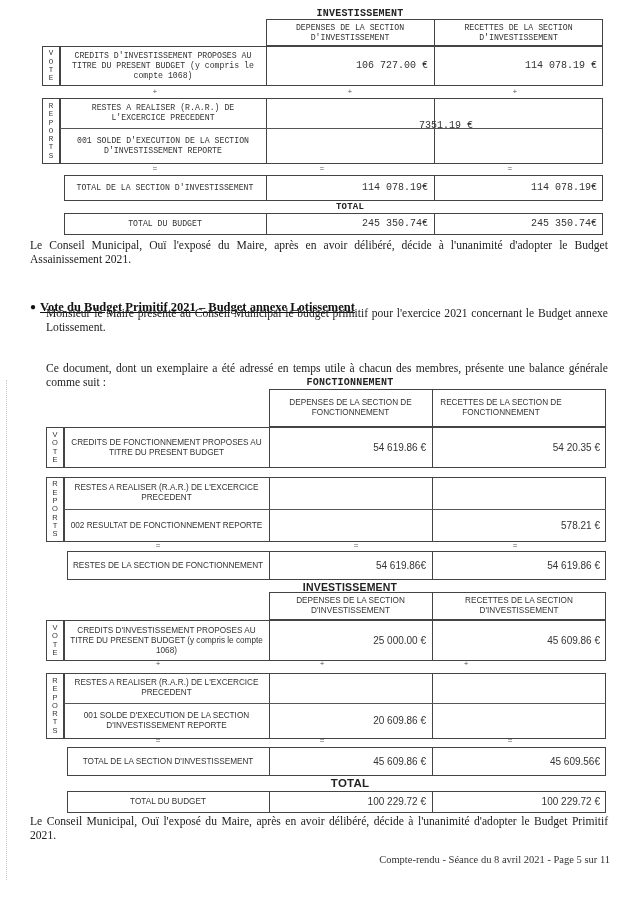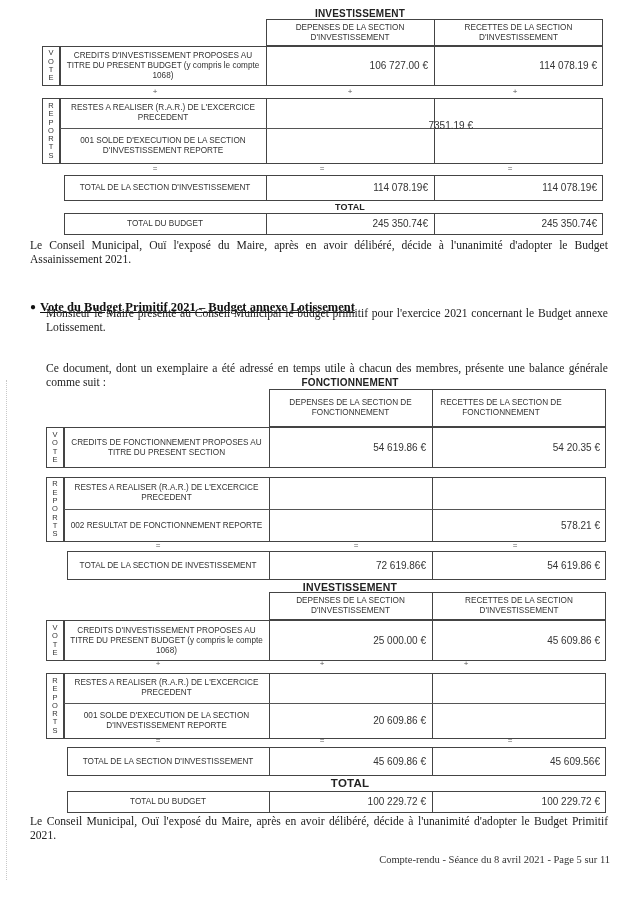--- a/index.html
+++ b/index.html
@@ -1,19 +1,19 @@
 <!DOCTYPE html>
 <html><head>
 <meta charset="utf-8">
 <style>
   html, body { margin: 0; padding: 0; background: #ffffff; }
   body { width: 640px; height: 905px; position: relative; overflow: hidden; color: #222; font-family: "Liberation Serif", serif; }
   .margin-line { position: absolute; left: 6px; top: 380px; width: 0; height: 500px; border-left: 1px dotted #c8c8c8; }
   .sans { font-family: "Liberation Sans", sans-serif; }
-  .serif { font-family: Liberation Sans, sans-serif; }
+  .serif { font-family: Liberation Mono, monospace; }
 
   .section-title { position: absolute; text-align: center; font-weight: bold; font-size: 10px; letter-spacing: 0.2px; }
   .box { position: absolute; border: 1px solid #444; box-sizing: border-box; }
   .cell { position: absolute; box-sizing: border-box; display: flex; align-items: center; justify-content: center; text-align: center; font-size: 8.2px; line-height: 10px; color: #333; padding: 0 4px; }
   .cell.num { justify-content: flex-end; padding-right: 6px; font-size: 10px; }
   .vline { position: absolute; width: 0; border-left: 1px solid #444; }
   .hline { position: absolute; height: 0; border-top: 1px solid #555; }
   .side-label { position: absolute; box-sizing: border-box; border: 1px solid #444; display: flex; flex-direction: column; align-items: center; justify-content: center; font-size: 7.5px; line-height: 8.3px; color: #333; }
   .side-label span { display: block; }
   .op { position: absolute; font-size: 8px; color: #555; text-align: center; width: 20px; }
@@ -112,21 +112,21 @@
 
   <div class="side-label" style="left:46px;top:427px;width:18px;height:41px;">
     <span>V</span>
       <span>O</span>
       <span>T</span>
       <span>E</span>
   </div>
   <div class="box" style="left:64px;top:427px;width:542px;height:41px;"></div>
   <div class="vline" style="left:269px;top:427px;height:41px;"></div>
   <div class="vline" style="left:432px;top:427px;height:41px;"></div>
-  <div class="cell" style="left:64px;top:427px;width:205px;height:41px;">CREDITS DE FONCTIONNEMENT PROPOSES AU TITRE DU PRESENT SECTION</div>
+  <div class="cell" style="left:64px;top:427px;width:205px;height:41px;">CREDITS DE FONCTIONNEMENT PROPOSES AU TITRE DU PRESENT BUDGET</div>
   <div class="cell num" style="left:269px;top:427px;width:163px;height:41px;">54 619.86 €</div>
   <div class="cell num" style="left:432px;top:427px;width:174px;height:41px;">54 20.35 €</div>
 
   <div class="side-label" style="left:46px;top:477px;width:18px;height:65px;">
     <span>R</span>
       <span>E</span>
       <span>P</span>
       <span>O</span>
       <span>R</span>
       <span>T</span>
@@ -140,22 +140,22 @@
   <div class="cell" style="left:64px;top:509px;width:205px;height:33px;">002 RESULTAT DE FONCTIONNEMENT REPORTE</div>
   <div class="cell num" style="left:432px;top:509px;width:174px;height:33px;">578.21 €</div>
 
   <div class="op" style="left:148px;top:541px;">=</div>
   <div class="op" style="left:346px;top:541px;">=</div>
   <div class="op" style="left:505px;top:541px;">=</div>
 
   <div class="box" style="left:67px;top:551px;width:539px;height:29px;"></div>
   <div class="vline" style="left:269px;top:551px;height:29px;"></div>
   <div class="vline" style="left:432px;top:551px;height:29px;"></div>
-  <div class="cell" style="left:67px;top:551px;width:202px;height:29px;">TOTAL DE LA SECTION DE INVESTISSEMENT</div>
-  <div class="cell num" style="left:269px;top:551px;width:163px;height:29px;">72 619.86€</div>
+  <div class="cell" style="left:67px;top:551px;width:202px;height:29px;">RESTES DE LA SECTION DE FONCTIONNEMENT</div>
+  <div class="cell num" style="left:269px;top:551px;width:163px;height:29px;">54 619.86€</div>
   <div class="cell num" style="left:432px;top:551px;width:174px;height:29px;">54 619.86 €</div>
 </div>
 
 <div class="sans">
   <div class="section-title" style="left:270px;top:581px;width:160px;font-size:10.5px;">INVESTISSEMENT</div>
 
   <div class="box" style="left:269px;top:592px;width:337px;height:28px;"></div>
   <div class="vline" style="left:432px;top:592px;height:28px;"></div>
   <div class="cell" style="left:269px;top:592px;width:163px;height:28px;">DEPENSES DE LA SECTION D'INVESTISSEMENT</div>
   <div class="cell" style="left:432px;top:592px;width:174px;height:28px;">RECETTES DE LA SECTION D'INVESTISSEMENT</div>

